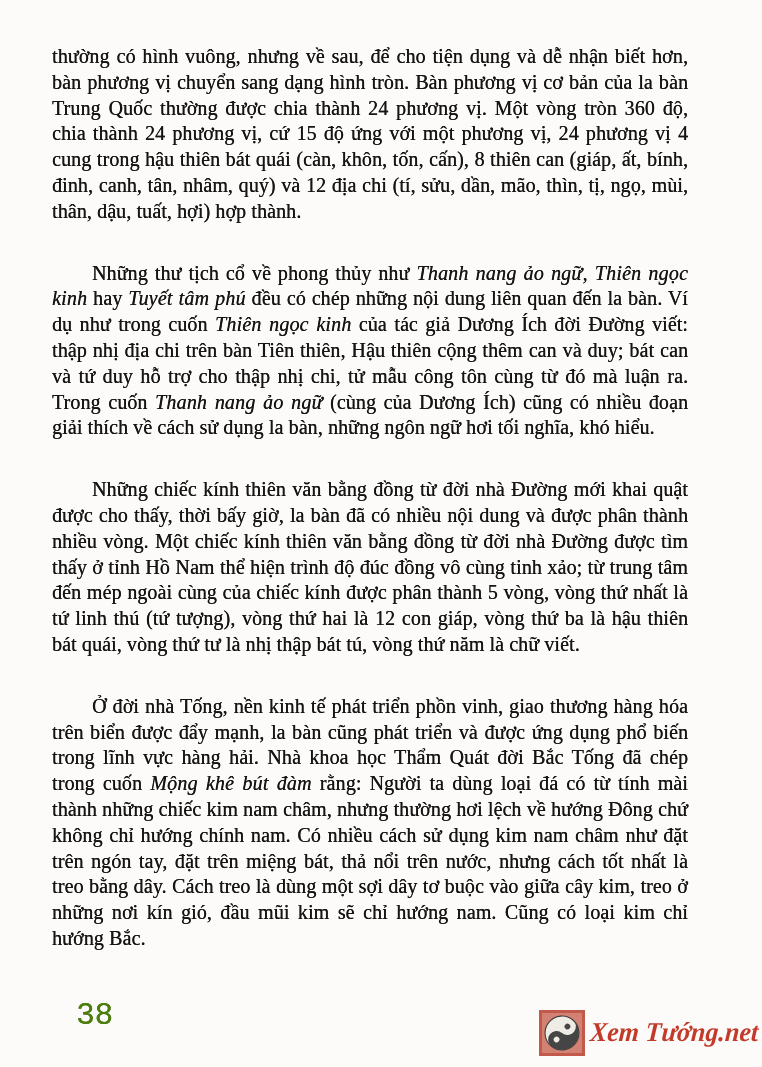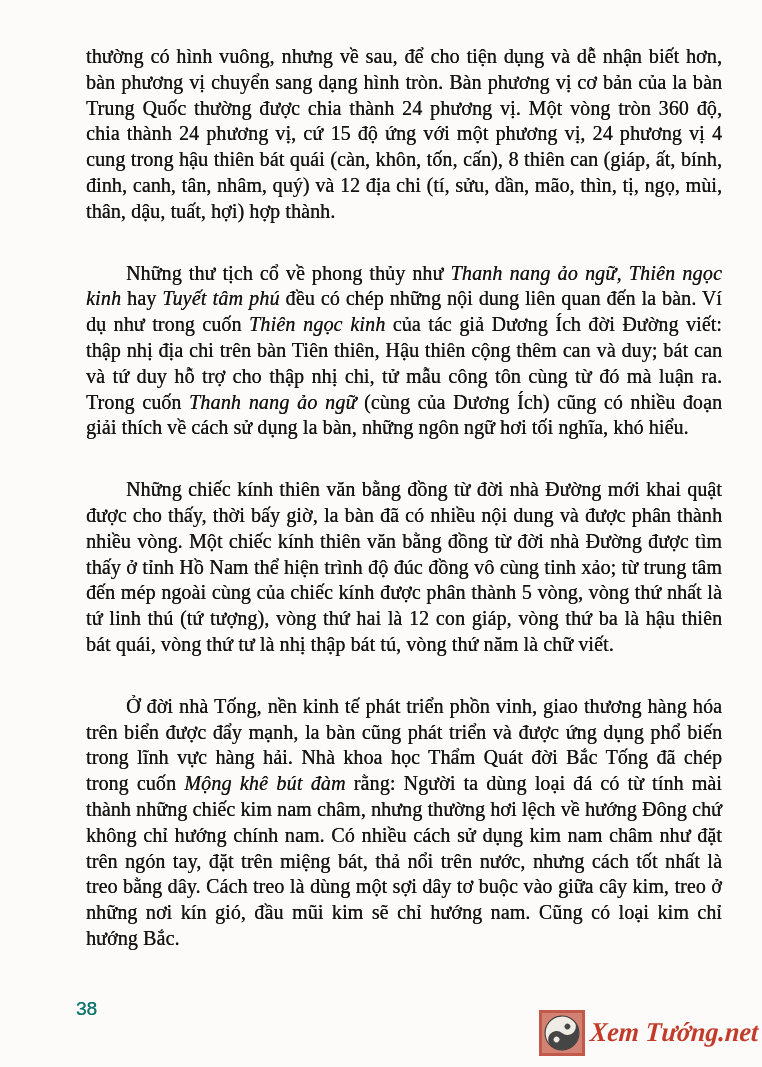--- a/index.html
+++ b/index.html
@@ -13,44 +13,44 @@
     height: 1067px;
     margin: 0 auto;
     background: #fcfbf9;
     overflow: hidden;
     font-family: "Liberation Serif", "DejaVu Serif", serif;
     color: #161514;
   }
   .text-block {
     position: absolute;
     top: 44px;
-    left: 86px;
+    left: 52px;
     width: 636px;
   }
   .text-block p {
     margin: 0 0 9px 0;
     font-size: 20px;
     line-height: 25.8px;
     text-align: justify;
     text-shadow: 0.25px 0 0 currentColor; 
     letter-spacing: 0.1px;
   }
   .text-block p.indent { text-indent: 40px; margin-top: 36px; }
   .text-block p:last-child { margin-bottom: 0; }
   .text-block em {
     font-style: italic;
     letter-spacing: 0.2px;
   }
   .footer-pagenum {
     position: absolute;
     left: 76px;
     top: 998px;
-    font-family: Liberation Sans, sans-serif;
-    font-size: 19px;
-    color: #0f766e;
+    font-family: Liberation Mono, monospace;
+    font-size: 31px;
+    color: #4d7c0f;
     text-shadow: 0.25px 0 0 currentColor;
   }
   .watermark {
     position: absolute;
     right: 2px;
     top: 1010px;
     display: flex;
     align-items: center;
     gap: 5px;
   }

